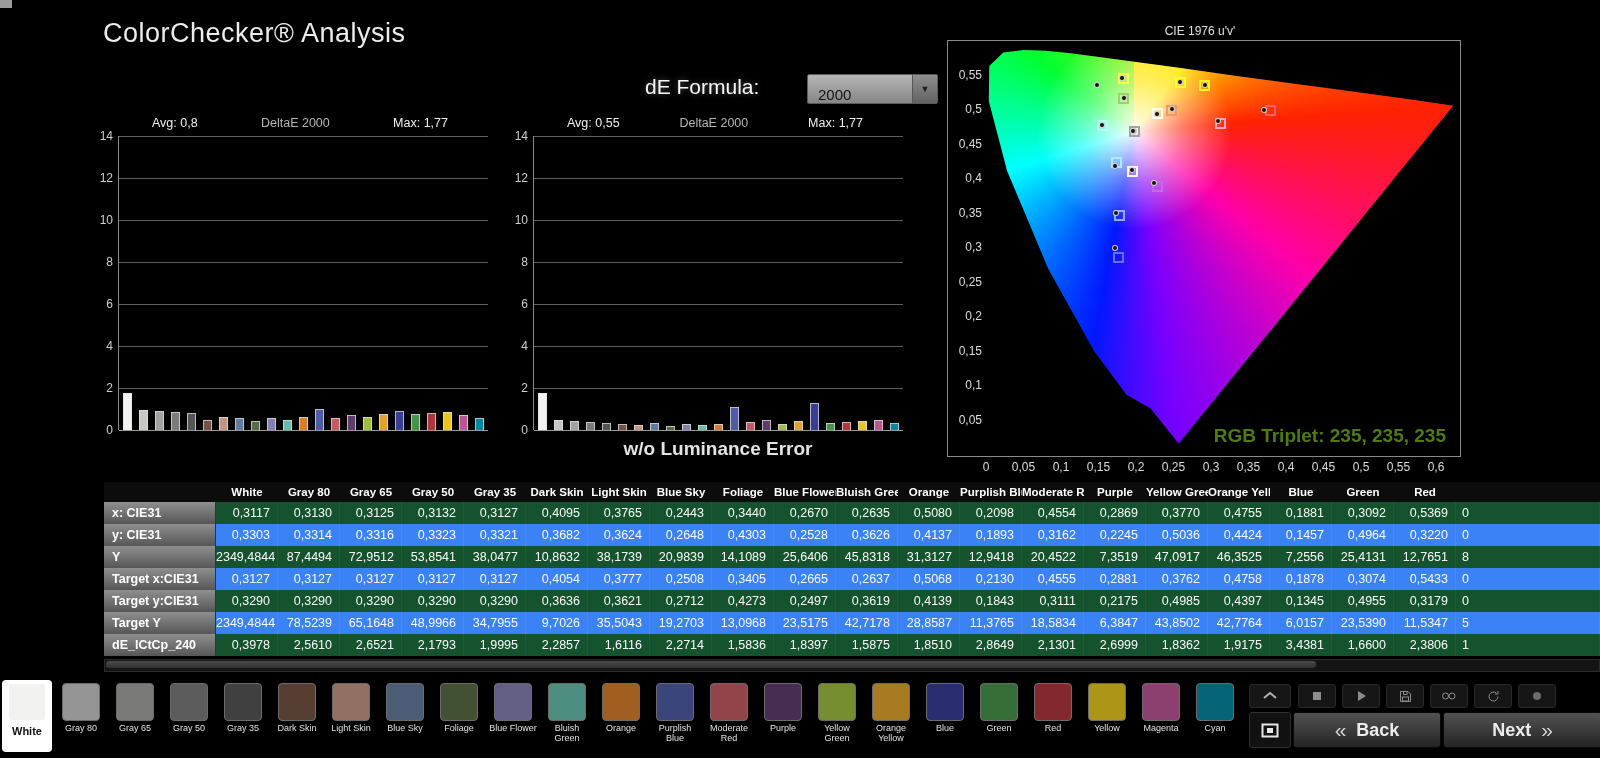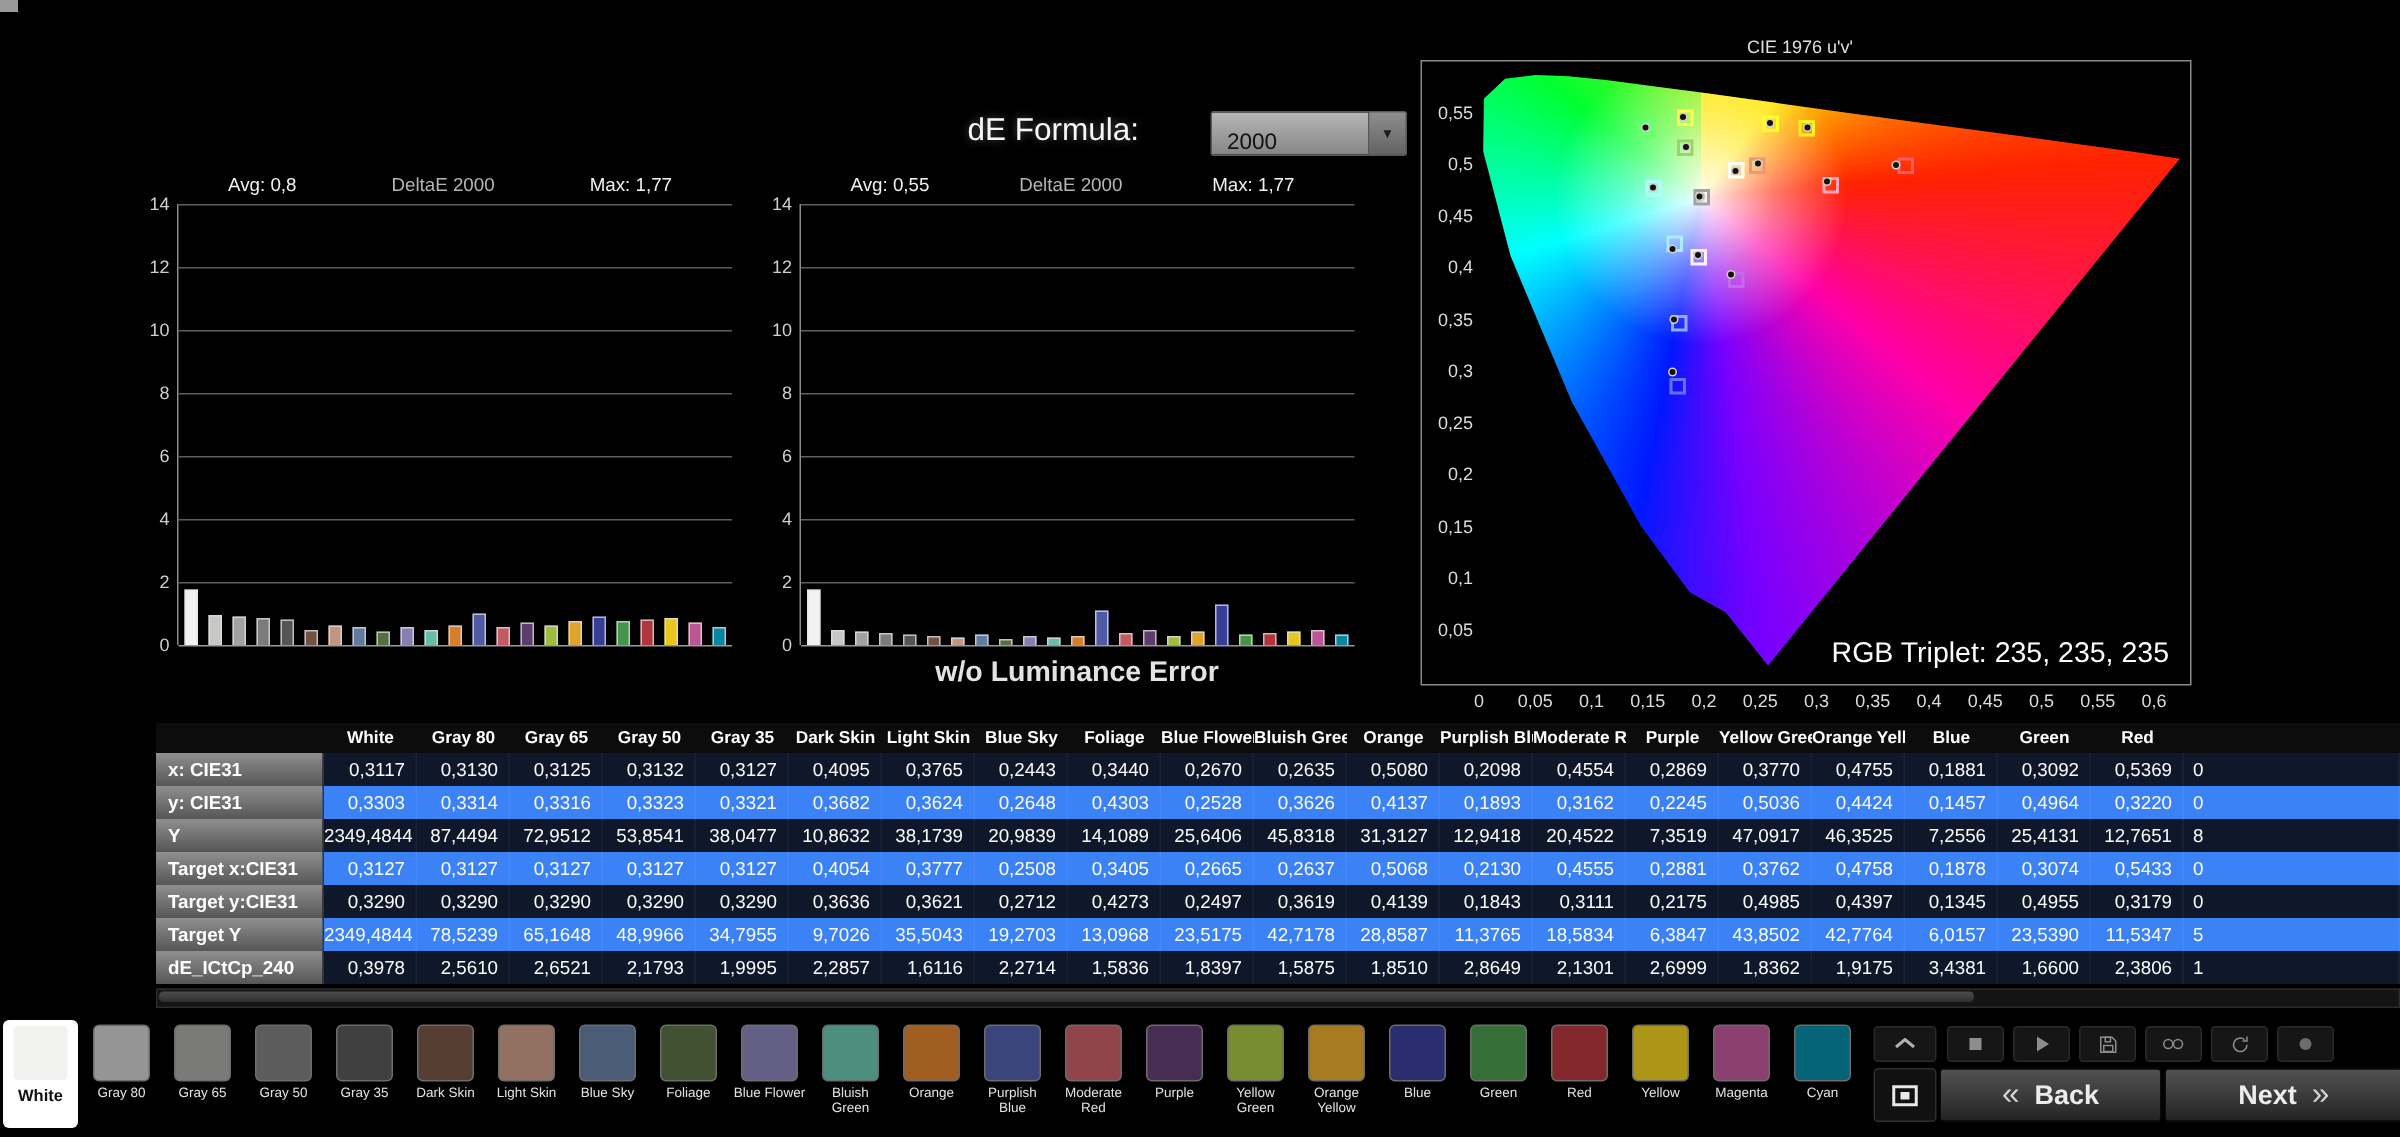--- a/index.html
+++ b/index.html
@@ -31,24 +31,24 @@
   .cie-plot{position:absolute;left:38px;top:7px;width:470px;height:407px;}
   .cie-gamut{position:absolute;inset:0;background-color:#223;
     background-image:
       radial-gradient(circle 130px at 31.5% 20.6%, rgba(255,255,255,.95), rgba(255,255,255,.4) 38%, rgba(255,255,255,0) 75%),
       conic-gradient(from 0deg at 31.5% 20.6%, #ffe600 37deg, #ff2200 85deg, #ff00a8 129deg, #7700ff 172deg, #0018ff 191deg, #00ffff 253deg, #00ff30 307deg, #ffe600 397deg);
     clip-path:polygon(41% 97.2%, 35% 88.5%, 29.9% 85.2%, 23% 74.4%, 13.2% 54.1%, 4.5% 30.2%, 0.6% 13%, 0.7% 4.4%, 3.7% 1.1%, 8% 0.5%, 12.6% 0.7%, 18% 1.3%, 24.4% 2.3%, 32.3% 3.5%, 41.8% 5%, 52.9% 6.8%, 64.4% 8.6%, 74.8% 10.2%, 83% 11.5%, 93% 13.1%, 99.4% 14.2%);}
   .axis-x{position:absolute;width:32px;text-align:center;font-size:12px;color:#dcdcdc;}
   .axis-y{position:absolute;left:2px;width:32px;text-align:right;font-size:12px;color:#dcdcdc;}
   .tsq{position:absolute;width:11px;height:11px;box-sizing:border-box;border:2px solid #fff;filter:brightness(1.9) saturate(1.35);}
   .mdot{position:absolute;width:6px;height:6px;border-radius:50%;background:#14140c;border:1px solid rgba(240,240,240,.85);box-sizing:border-box;}
-  .rgb-triplet{position:absolute;right:14px;top:384px;font-size:19px;font-weight:normal;color:#ffffff;}
+  .rgb-triplet{position:absolute;right:14px;top:384px;font-size:19px;font-weight:bold;color:#4d7c0f;}
   
   .table{position:absolute;left:104px;top:482px;width:1496px;overflow:hidden;}
-  .trow{display:grid;grid-template-columns:112px repeat(20,62px) minmax(0,1fr);height:22px;background:#0f172a;}
+  .trow{display:grid;grid-template-columns:112px repeat(20,62px) minmax(0,1fr);height:22px;background:#14532d;}
   .trow.alt{background:#3b82f6;}
   .trow.head{height:20px;background:#0c0c0c;}
   .th{font-size:11.5px;font-weight:bold;color:#fff;text-align:center;line-height:20px;white-space:nowrap;overflow:hidden;}
   .tl{font-size:12.5px;font-weight:bold;color:#fff;line-height:22px;padding-left:8px;
       background:linear-gradient(#8f8f8f,#565656);border-right:1px solid #333;border-bottom:1px solid #2a2a2a;}
   .tl.corner{background:#0c0c0c;border:none;}
   .td{font-size:12.5px;color:#fafafa;text-align:right;line-height:22px;padding-right:7px;white-space:nowrap;
       border-right:1px solid rgba(255,255,255,.05);}
   .td.frag{text-align:left;padding-left:6px;}
   .hscroll{position:absolute;left:104px;top:659px;width:1494px;height:11px;background:#141414;border:1px solid #2c2c2c;}
@@ -72,20 +72,21 @@
           font-size:18px;font-weight:bold;color:#ececec;cursor:pointer;}
   .navbtn .chev{font-size:21px;color:#d4d4d4;font-weight:normal;}
   .back{left:1293px;width:146px;}
   .next{left:1443px;width:157px;}
 </style>
 </head>
 <body>
 
 <div class="stage">
   <div class="grip"></div>
+  <div class="title">ColorChecker® Analysis</div>
 
   <div class="de-label">dE Formula:</div>
   <div class="dropdown">
     <span class="dd-value">2000</span>
     <span class="dd-arrow">▼</span>
   </div>
 
   <div class="chart" style="left:118px">
     <div class="chart-head">
       <span class="stat">Avg: 0,8</span>

